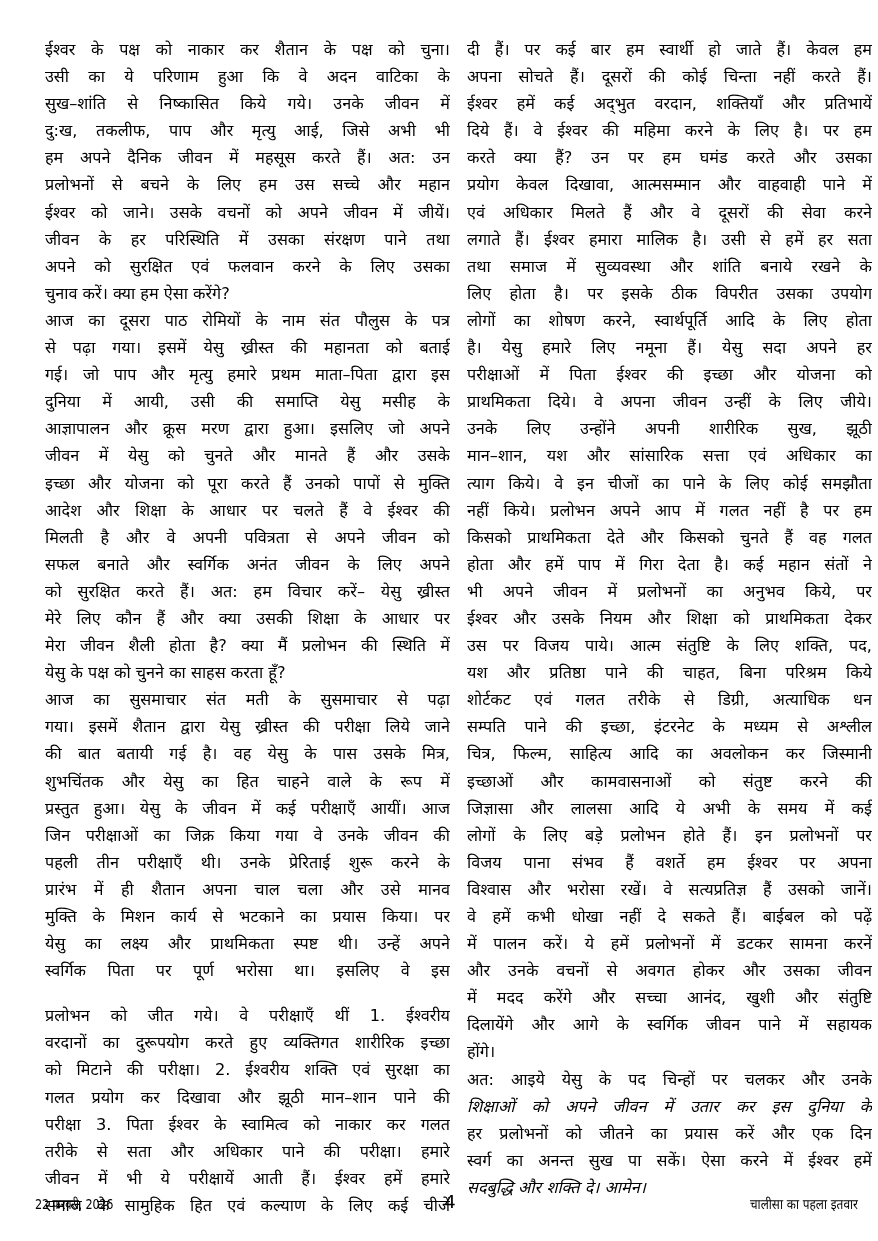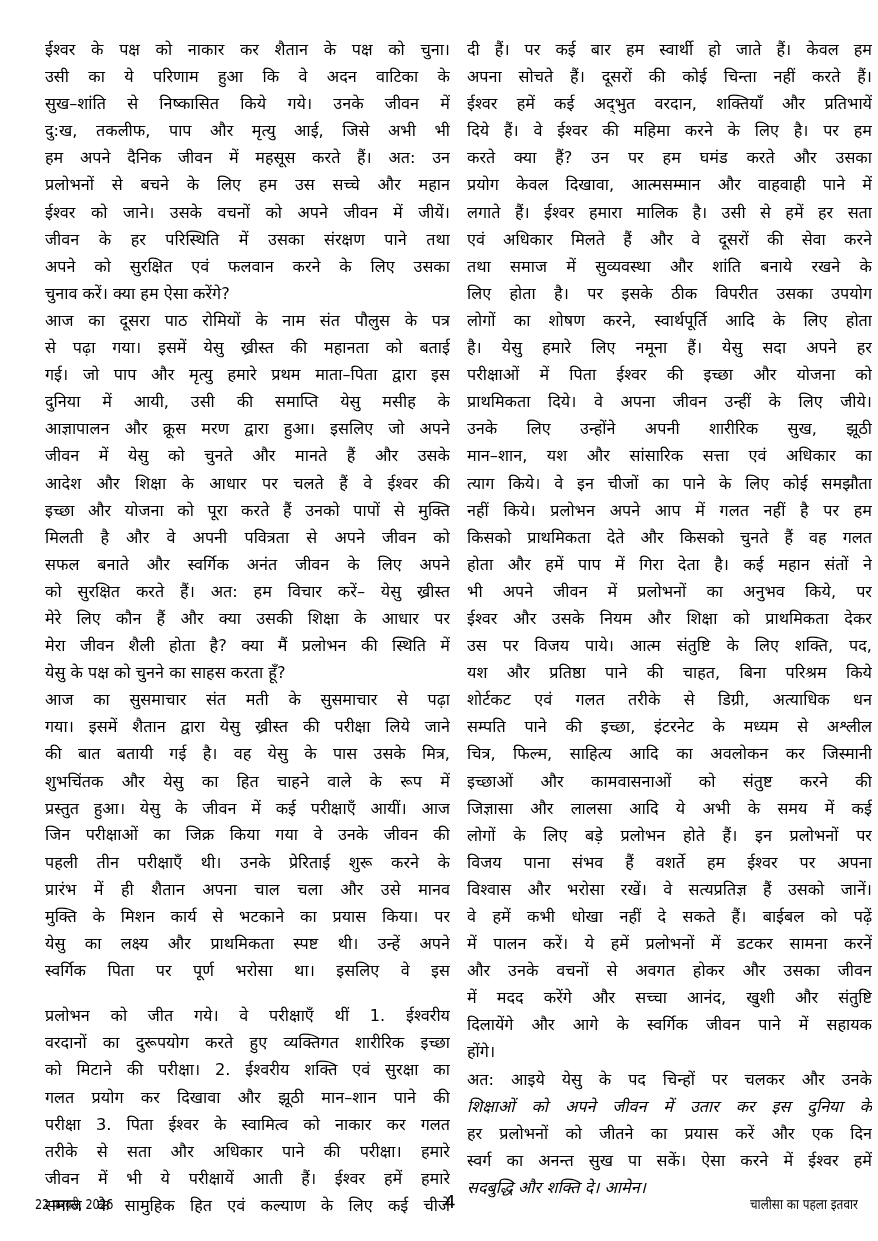--- a/index.html
+++ b/index.html
@@ -32,36 +32,36 @@
         <span class="line" style="white-space: nowrap;">अपने को सुरक्षित एवं फलवान करने के लिए उसका</span>
         <span class="line last" style="white-space: nowrap;">चुनाव करें। क्या हम ऐसा करेंगे?</span>
       </div>
       <div>
         <span class="line" style="white-space: nowrap;">आज का दूसरा पाठ रोमियों के नाम संत पौलुस के पत्र</span>
         <span class="line" style="white-space: nowrap;">से पढ़ा गया। इसमें येसु ख्रीस्त की महानता को बताई</span>
         <span class="line" style="white-space: nowrap;">गई। जो पाप और मृत्यु हमारे प्रथम माता–पिता द्वारा इस</span>
         <span class="line" style="white-space: nowrap;">दुनिया में आयी, उसी की समाप्ति येसु मसीह के</span>
         <span class="line" style="white-space: nowrap;">आज्ञापालन और क्रूस मरण द्वारा हुआ। इसलिए जो अपने</span>
         <span class="line" style="white-space: nowrap;">जीवन में येसु को चुनते और मानते हैं और उसके</span>
+        <span class="line" style="white-space: nowrap;">इच्छा और योजना को पूरा करते हैं उनको पापों से मुक्ति</span>
         <span class="line" style="white-space: nowrap;">आदेश और शिक्षा के आधार पर चलते हैं वे ईश्वर की</span>
-        <span class="line" style="white-space: nowrap;">इच्छा और योजना को पूरा करते हैं उनको पापों से मुक्ति</span>
         <span class="line" style="white-space: nowrap;">मिलती है और वे अपनी पवित्रता से अपने जीवन को</span>
         <span class="line" style="white-space: nowrap;">सफल बनाते और स्वर्गिक अनंत जीवन के लिए अपने</span>
         <span class="line" style="white-space: nowrap;">को सुरक्षित करते हैं। अत: हम विचार करें– येसु ख्रीस्त</span>
         <span class="line" style="white-space: nowrap;">मेरे लिए कौन हैं और क्या उसकी शिक्षा के आधार पर</span>
         <span class="line" style="white-space: nowrap;">मेरा जीवन शैली होता है? क्या मैं प्रलोभन की स्थिति में</span>
         <span class="line last" style="white-space: nowrap;">येसु के पक्ष को चुनने का साहस करता हूँ?</span>
       </div>
       <div>
         <span class="line" style="white-space: nowrap;">आज का सुसमाचार संत मती के सुसमाचार से पढ़ा</span>
         <span class="line" style="white-space: nowrap;">गया। इसमें शैतान द्वारा येसु ख्रीस्त की परीक्षा लिये जाने</span>
         <span class="line" style="white-space: nowrap;">की बात बतायी गई है। वह येसु के पास उसके मित्र,</span>
         <span class="line" style="white-space: nowrap;">शुभचिंतक और येसु का हित चाहने वाले के रूप में</span>
         <span class="line" style="white-space: nowrap;">प्रस्तुत हुआ। येसु के जीवन में कई परीक्षाएँ आयीं। आज</span>
-        <span class="line" style="white-space: nowrap; font-family: Liberation Serif, serif;">जिन परीक्षाओं का जिक्र किया गया वे उनके जीवन की</span>
+        <span class="line" style="white-space: nowrap;">जिन परीक्षाओं का जिक्र किया गया वे उनके जीवन की</span>
         <span class="line" style="white-space: nowrap;">पहली तीन परीक्षाएँ थी। उनके प्रेरिताई शुरू करने के</span>
         <span class="line" style="white-space: nowrap;">प्रारंभ में ही शैतान अपना चाल चला और उसे मानव</span>
         <span class="line" style="white-space: nowrap;">मुक्ति के मिशन कार्य से भटकाने का प्रयास किया। पर</span>
         <span class="line" style="white-space: nowrap;">येसु का लक्ष्य और प्राथमिकता स्पष्ट थी। उन्हें अपने</span>
         <span class="line" style="white-space: nowrap;">स्वर्गिक पिता पर पूर्ण भरोसा था। इसलिए वे इस</span>
         <span class="line" style="white-space: nowrap; margin-top: 18px;">प्रलोभन को जीत गये। वे परीक्षाएँ थीं 1. ईश्वरीय</span>
         <span class="line" style="white-space: nowrap;">वरदानों का दुरूपयोग करते हुए व्यक्तिगत शारीरिक इच्छा</span>
         <span class="line" style="white-space: nowrap;">को मिटाने की परीक्षा। 2. ईश्वरीय शक्ति एवं सुरक्षा का</span>
         <span class="line" style="white-space: nowrap;">गलत प्रयोग कर दिखावा और झूठी मान–शान पाने की</span>
         <span class="line" style="white-space: nowrap;">परीक्षा 3. पिता ईश्वर के स्वामित्व को नाकार कर गलत</span>
@@ -71,22 +71,22 @@
       </div>
     </div>
   <div class="col right" id="right-col">
       <div>
         <span class="line" style="white-space: nowrap;">दी हैं। पर कई बार हम स्वार्थी हो जाते हैं। केवल हम</span>
         <span class="line" style="white-space: nowrap;">अपना सोचते हैं। दूसरों की कोई चिन्ता नहीं करते हैं।</span>
         <span class="line" style="white-space: nowrap;">ईश्वर हमें कई अद्‌भुत वरदान, शक्तियाँ और प्रतिभायें</span>
         <span class="line" style="white-space: nowrap;">दिये हैं। वे ईश्वर की महिमा करने के लिए है। पर हम</span>
         <span class="line" style="white-space: nowrap;">करते क्या हैं? उन पर हम घमंड करते और उसका</span>
         <span class="line" style="white-space: nowrap;">प्रयोग केवल दिखावा, आत्मसम्मान और वाहवाही पाने में</span>
+        <span class="line" style="white-space: nowrap;">एवं अधिकार मिलते हैं और वे दूसरों की सेवा करने</span>
         <span class="line" style="white-space: nowrap;">लगाते हैं। ईश्वर हमारा मालिक है। उसी से हमें हर सता</span>
-        <span class="line" style="white-space: nowrap;">एवं अधिकार मिलते हैं और वे दूसरों की सेवा करने</span>
         <span class="line" style="white-space: nowrap;">तथा समाज में सुव्यवस्था और शांति बनाये रखने के</span>
         <span class="line" style="white-space: nowrap;">लिए होता है। पर इसके ठीक विपरीत उसका उपयोग</span>
         <span class="line" style="white-space: nowrap;">लोगों का शोषण करने, स्वार्थपूर्ति आदि के लिए होता</span>
         <span class="line" style="white-space: nowrap;">है। येसु हमारे लिए नमूना हैं। येसु सदा अपने हर</span>
         <span class="line" style="white-space: nowrap;">परीक्षाओं में पिता ईश्वर की इच्छा और योजना को</span>
         <span class="line" style="white-space: nowrap;">प्राथमिकता दिये। वे अपना जीवन उन्हीं के लिए जीये।</span>
         <span class="line" style="white-space: nowrap;">उनके लिए उन्होंने अपनी शारीरिक सुख, झूठी</span>
         <span class="line" style="white-space: nowrap;">मान–शान, यश और सांसारिक सत्ता एवं अधिकार का</span>
         <span class="line" style="white-space: nowrap;">त्याग किये। वे इन चीजों का पाने के लिए कोई समझौता</span>
         <span class="line" style="white-space: nowrap;">नहीं किये। प्रलोभन अपने आप में गलत नहीं है पर हम</span>

